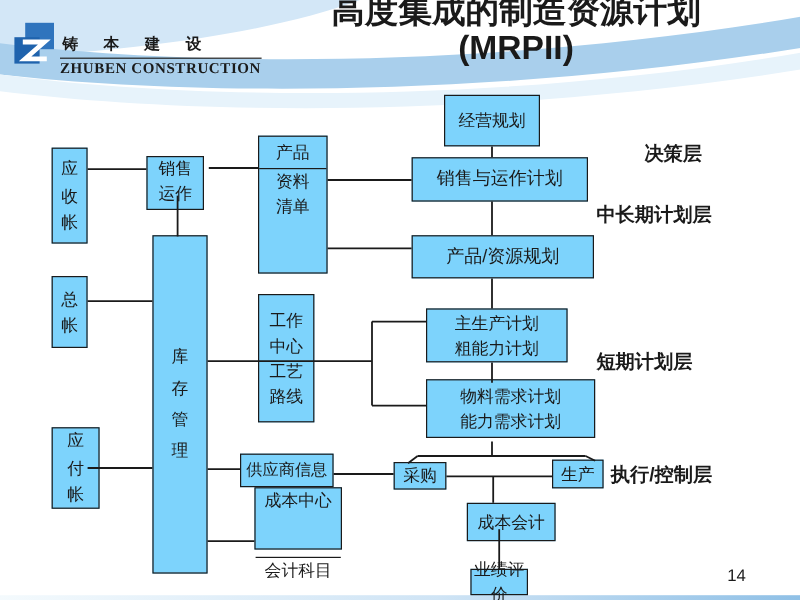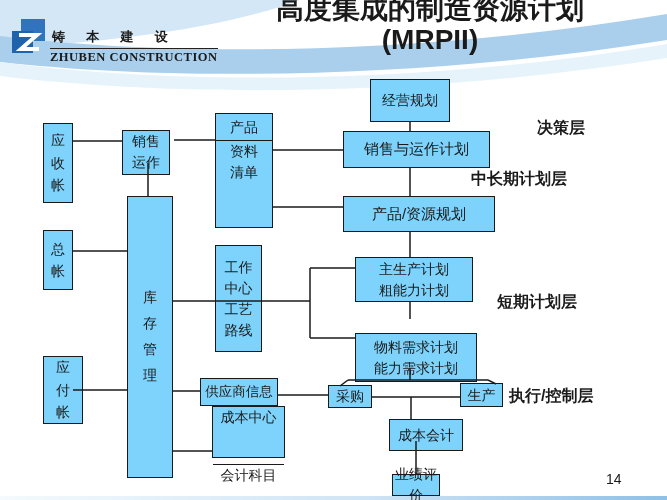--- a/index.html
+++ b/index.html
@@ -125,21 +125,21 @@
 <div class="box" style="left:343px;top:131px;width:147px;height:37px;font-size:15px;">
   <span>销售与运作计划</span>
 </div>
 <div class="box" style="left:343px;top:196px;width:152px;height:36px;font-size:15px;">
   <span>产品/资源规划</span>
 </div>
 <div class="box col" style="left:355px;top:257px;width:118px;height:45px;line-height:1.45;">
   <div>主生产计划</div>
   <div>粗能力计划</div>
 </div>
-<div class="box col" style="left:355px;top:333px;width:122px;height:49px;line-height:1.5;">
+<div class="box col" style="left:355px;top:316px;width:141px;height:49px;line-height:1.5;">
   <div>物料需求计划</div>
   <div>能力需求计划</div>
 </div>
 <div class="box" style="left:328px;top:385px;width:44px;height:23px;">
   <span>采购</span>
 </div>
 <div class="box" style="left:460px;top:383px;width:43px;height:24px;">
   <span>生产</span>
 </div>
 <div class="box" style="left:389px;top:419px;width:74px;height:32px;">
@@ -173,17 +173,17 @@
     <line x1="348" y1="380" x2="340" y2="386"></line>
     <line x1="488" y1="380" x2="496" y2="384"></line>
     <line x1="372" y1="397" x2="460" y2="397"></line>
     <line x1="411" y1="397" x2="411" y2="419"></line>
     <line x1="416" y1="441" x2="416" y2="474"></line>
     <line x1="173" y1="451" x2="212" y2="451"></line>
   </g>
 </svg>
 
 <div class="layer-label" style="left:525px;top:118px;margin-left:12px;">决策层</div>
-<div class="layer-label" style="left:471px;top:169px;text-align:center;">中长期计划层</div>
+<div class="layer-label" style="left:497px;top:169px;text-align:center;">中长期计划层</div>
 <div class="layer-label" style="left:497px;top:292px;">短期计划层</div>
 <div class="layer-label" style="left:509px;top:386px;">执行/控制层</div>
 
 <div id="page-number">14</div>
 
 </body></html>

